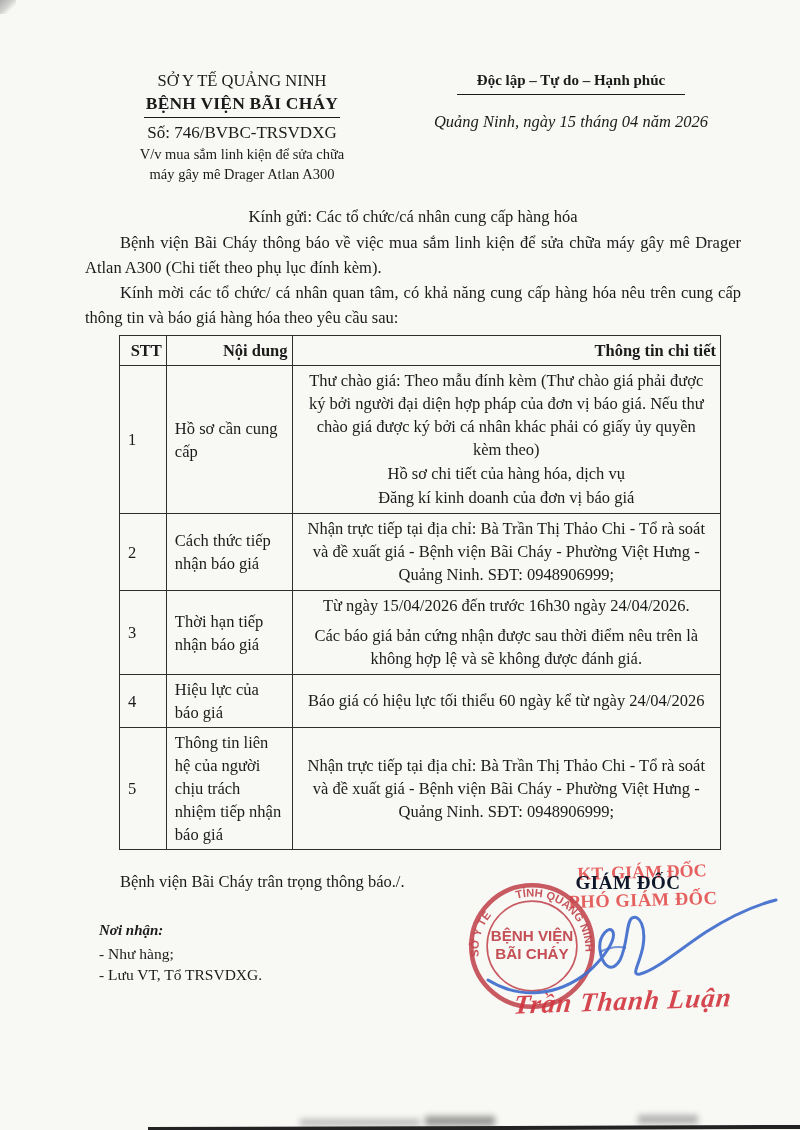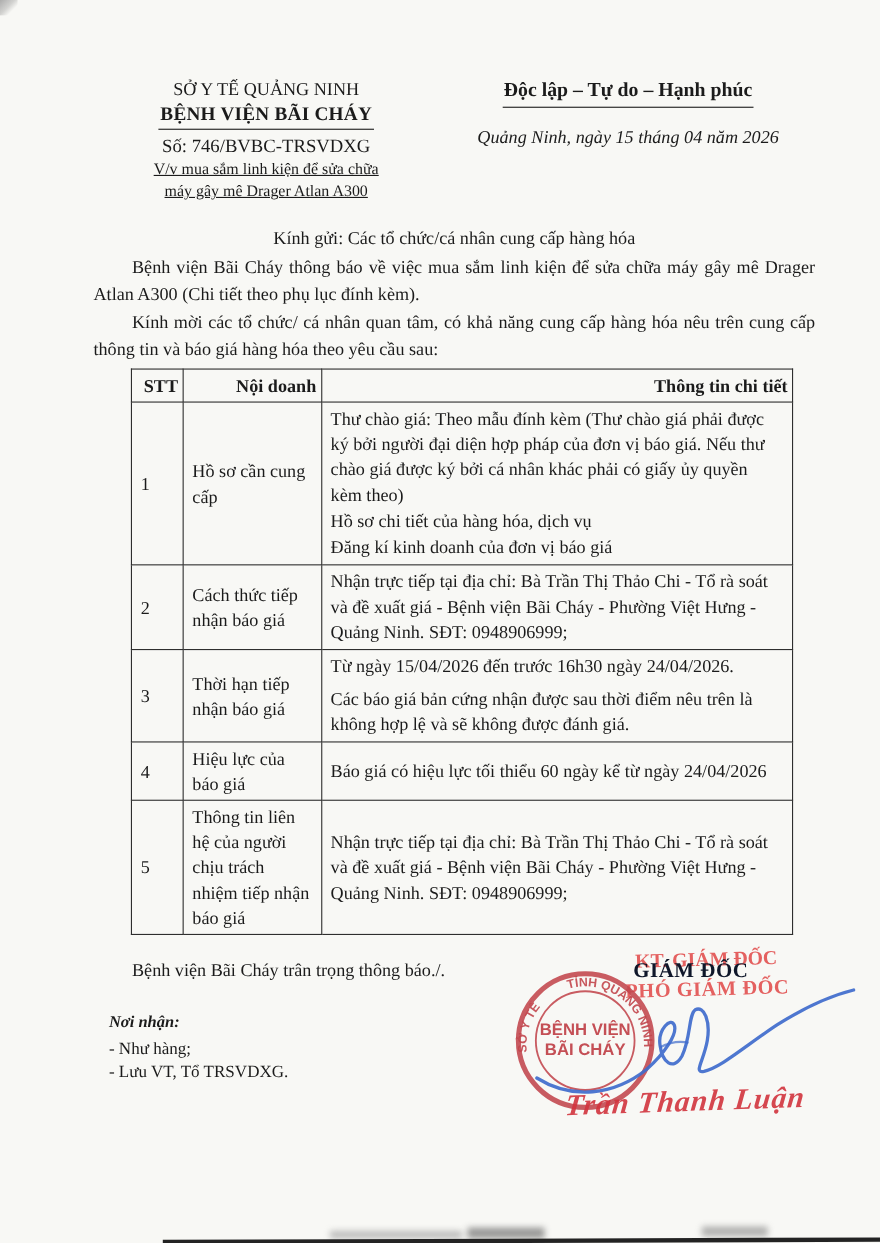--- a/index.html
+++ b/index.html
@@ -18,27 +18,27 @@
   }
   
   .hdr-left{
     position:absolute;left:108px;top:70px;width:268px;
     text-align:center;line-height:1.32;
   }
   .hdr-left .org{font-size:16.5px;}
   .hdr-left .unit{font-size:17.5px;font-weight:bold;letter-spacing:.2px;}
   .hdr-left .unit-rule{width:196px;height:0;border-bottom:1.8px solid #1b1b1b;margin:2px auto 4px auto;}
   .hdr-left .doc-no{font-size:17px;}
-  .hdr-left .subject{font-size:14.5px;line-height:1.38;text-decoration:underline;}
+  .hdr-left .subject{font-size:14.5px;line-height:1.38;}
   .hdr-right{
     position:absolute;left:398px;top:70px;width:346px;
     text-align:center;line-height:1.3;
   }
   .hdr-right .nation{font-size:16px;font-weight:bold;}
-  .hdr-right .motto{font-size:18px;font-weight:bold;display:inline-block;}
+  .hdr-right .motto{font-size:15px;font-weight:bold;display:inline-block;}
   .hdr-right .motto-rule{width:228px;height:0;border-bottom:1.8px solid #1b1b1b;margin:3px auto 0 auto;}
   .hdr-right .dateline{font-size:16.5px;font-style:italic;margin-top:16px;}
   
   .body-block{
     position:absolute;left:85px;top:204px;width:656px;
     font-size:16.5px;line-height:25px;text-align:justify;
   }
   .salutation{text-align:center;margin:0 0 1px 0;}
   .para{margin:0;text-indent:35px;}
   
@@ -49,21 +49,21 @@
     font-size:16.5px;line-height:23px;
   }
   table.quote th,table.quote td{
     border:1.6px solid #2e2e2e;
     padding:3px 8px;
     vertical-align:middle;
   }
   table.quote th{font-weight:bold;text-align:right;padding:3px 4px;}
   td.c-stt{text-align:left;width:30px;padding-left:8px;}
   td.c-nd{width:110px;text-align:left;}
-  td.c-ct{width:418px;text-align:left;}
+  td.c-ct{width:418px;text-align:center;}
   td.c-ct .cell-para{margin:0 0 1px 0;}
   td.c-ct .cell-para.gap{margin-top:7px;}
   
   .closing{margin:19px 0 0 0;text-indent:35px;}
   .recipients{margin:26px 0 0 14px;font-size:15.5px;line-height:21px;}
   .recipients .rec-label{font-weight:bold;font-style:italic;font-size:15px;margin-bottom:2px;}
   
   .sig-block{position:absolute;left:440px;top:850px;width:330px;height:250px;}
   .sig-kt{
     position:absolute;left:92px;top:12px;width:220px;text-align:center;
@@ -136,21 +136,21 @@
 
   <div class="body-block">
     <p class="salutation">Kính gửi: Các tổ chức/cá nhân cung cấp hàng hóa</p>
     <p class="para">Bệnh viện Bãi Cháy thông báo về việc mua sắm linh kiện để sửa chữa máy gây mê Drager Atlan A300 (Chi tiết theo phụ lục đính kèm).</p>
     <p class="para">Kính mời các tổ chức/ cá nhân quan tâm, có khả năng cung cấp hàng hóa nêu trên cung cấp thông tin và báo giá hàng hóa theo yêu cầu sau:</p>
 
     <table class="quote">
       <thead>
         <tr>
             <th style="width: 30px;">STT</th>
-            <th style="width: 110px;">Nội doanh</th>
+            <th style="width: 110px;">Nội dung</th>
             <th>Thông tin chi tiết</th>
           </tr>
       </thead>
       <tbody>
           <tr>
             <td class="c-stt">1</td>
             <td class="c-nd">Hồ sơ cần cung cấp</td>
             <td class="c-ct">
               <div class="cell-para">Thư chào giá: Theo mẫu đính kèm (Thư chào giá phải được ký bởi người đại diện hợp pháp của đơn vị báo giá. Nếu thư chào giá được ký bởi cá nhân khác phải có giấy ủy quyền kèm theo)</div>
               <div class="cell-para">Hồ sơ chi tiết của hàng hóa, dịch vụ</div>

